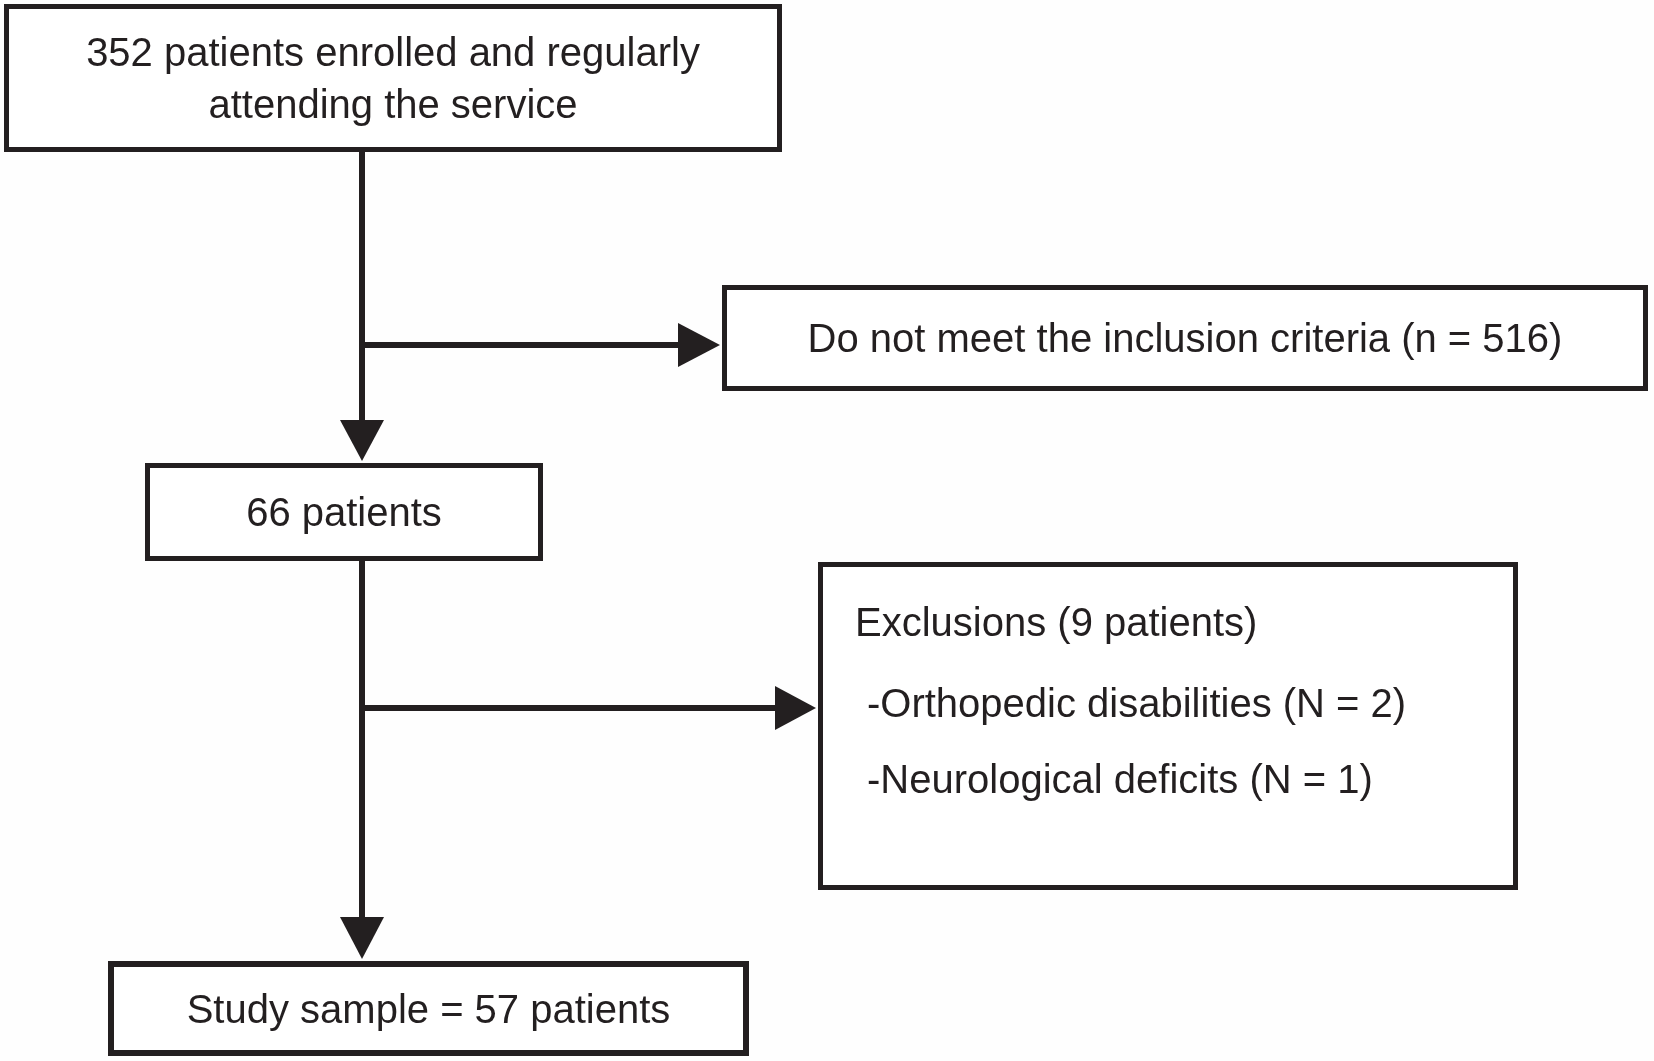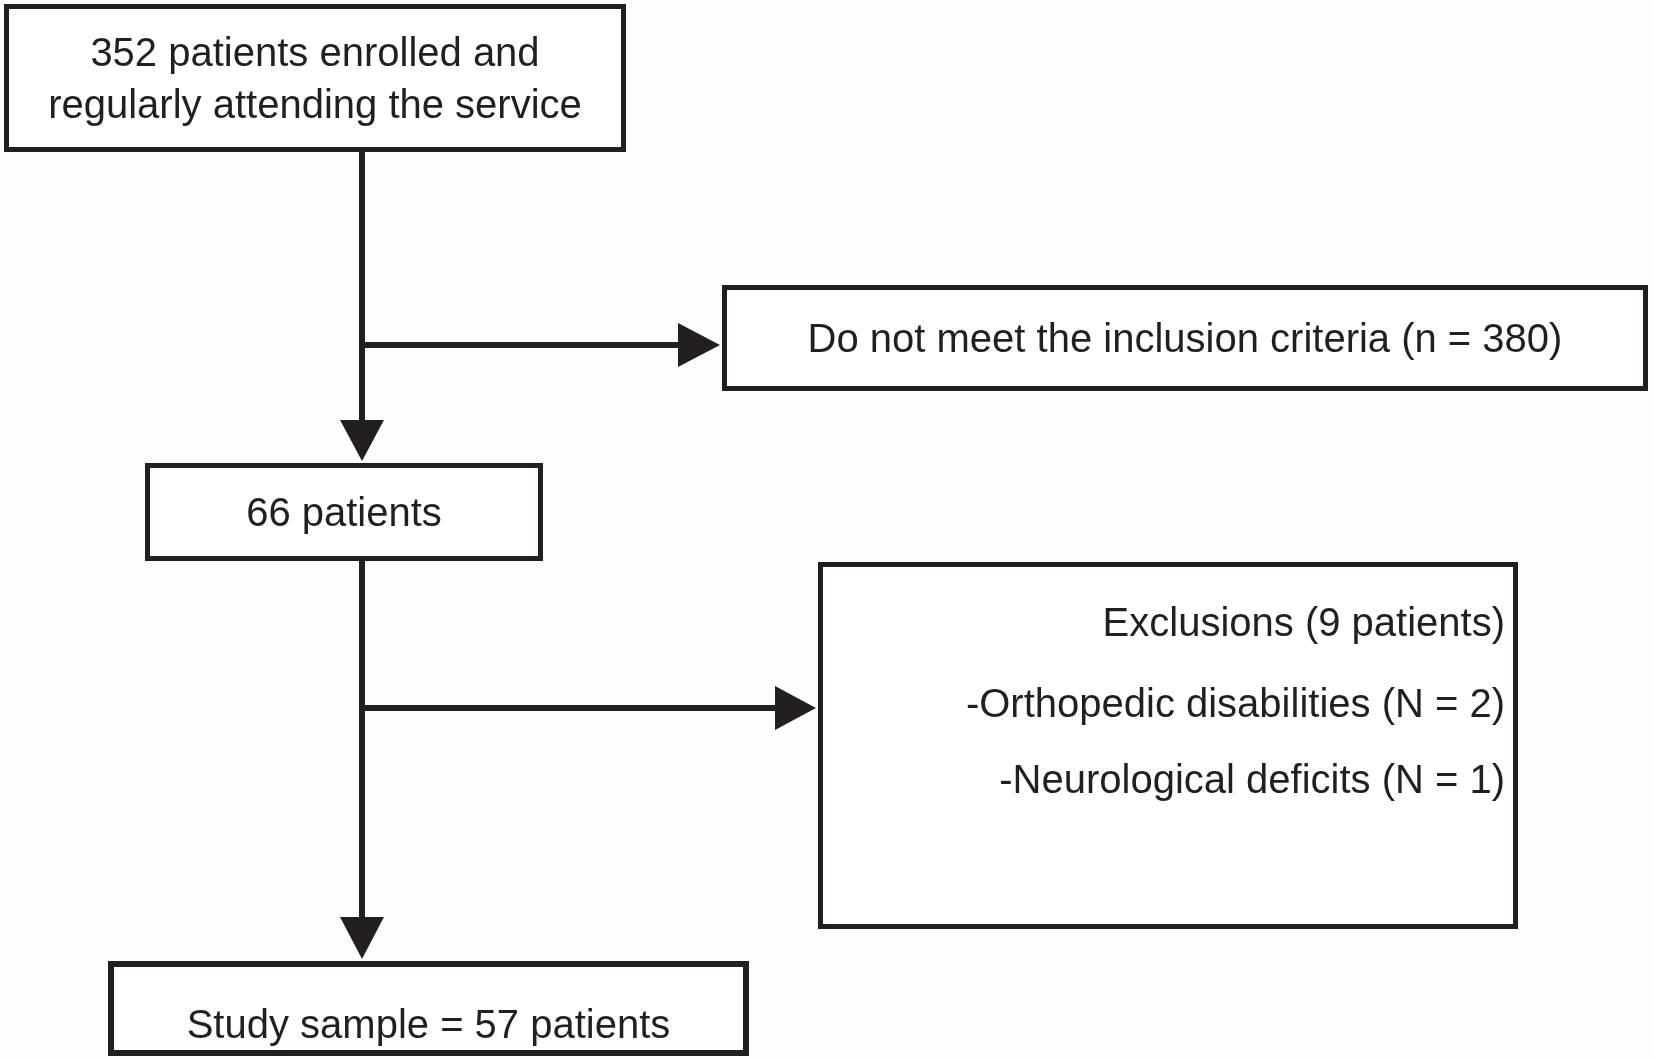--- a/index.html
+++ b/index.html
@@ -38,65 +38,64 @@
     display: flex;
     align-items: center;
     justify-content: center;
     text-align: center;
     font-size: 40px;
     line-height: 1.3;
   }
   .box-enrolled {
     left: 4px;
     top: 4px;
-    width: 622px;
+    width: 778px;
     height: 148px;
     padding: 16px 10px;
   }
   .box-not-meeting {
     left: 722px;
     top: 285px;
     width: 926px;
     height: 106px;
     white-space: nowrap;
   }
   .box-interim {
     left: 145px;
     top: 463px;
     width: 398px;
     height: 98px;
   }
   .box-exclusions {
     left: 818px;
     top: 562px;
     width: 700px;
-    height: 367px;
+    height: 328px;
     display: block;
-    text-align: right;
+    text-align: left;
     padding: 30px 8px 0 32px;
   }
   .excl-title {
     line-height: 50px;
     margin-bottom: 24px;
     white-space: nowrap;
   }
   .excl-item {
     line-height: 64px;
     margin-bottom: 12px;
     padding-left: 12px;
     white-space: nowrap;
   }
   .box-study {
     left: 108px;
     top: 961px;
     width: 641px;
     height: 95px;
     border-width: 6px;
     white-space: nowrap;
-    align-items: flex-end;
   }
 </style>
 </head>
 <body>
 
 <div class="stage">
 
   <svg class="connectors" viewBox="0 0 1654 1061" xmlns="http://www.w3.org/2000/svg">
 
     <line x1="362" y1="150" x2="362" y2="424"></line>
@@ -110,21 +109,21 @@
 
     <line x1="362" y1="708" x2="779" y2="708"></line>
     <polygon points="775,686 775,730 816,708"></polygon>
   </svg>
 
   <div class="box box-enrolled">
     <span>352 patients enrolled and regularly attending the service</span>
   </div>
 
   <div class="box box-not-meeting">
-    <span>Do not meet the inclusion criteria (n = 380)</span>
+    <span>Do not meet the inclusion criteria (n = 516)</span>
   </div>
 
   <div class="box box-interim">
     <span>66 patients</span>
   </div>
 
   <div class="box box-exclusions">
     <div class="excl-title">Exclusions (9 patients)</div>
     <div class="excl-item">-Orthopedic disabilities (N = 2)</div>
     <div class="excl-item">-Neurological deficits (N = 1)</div>

